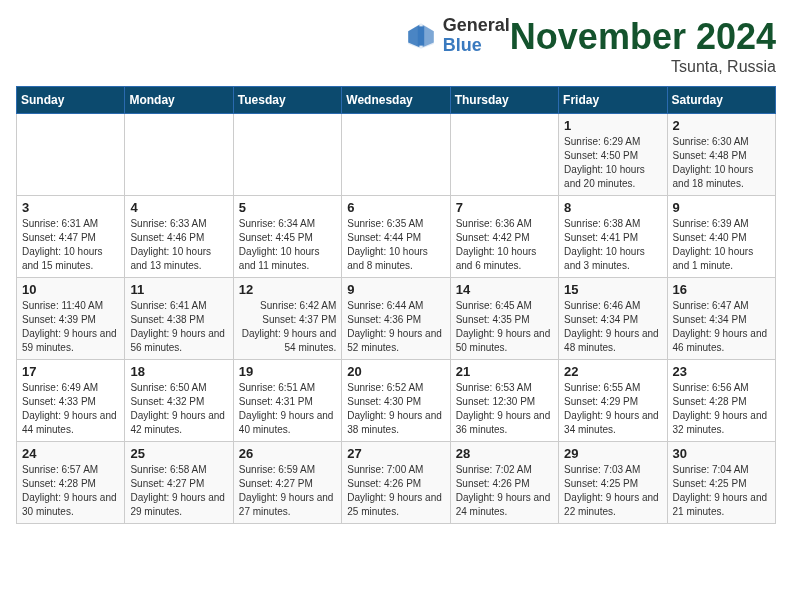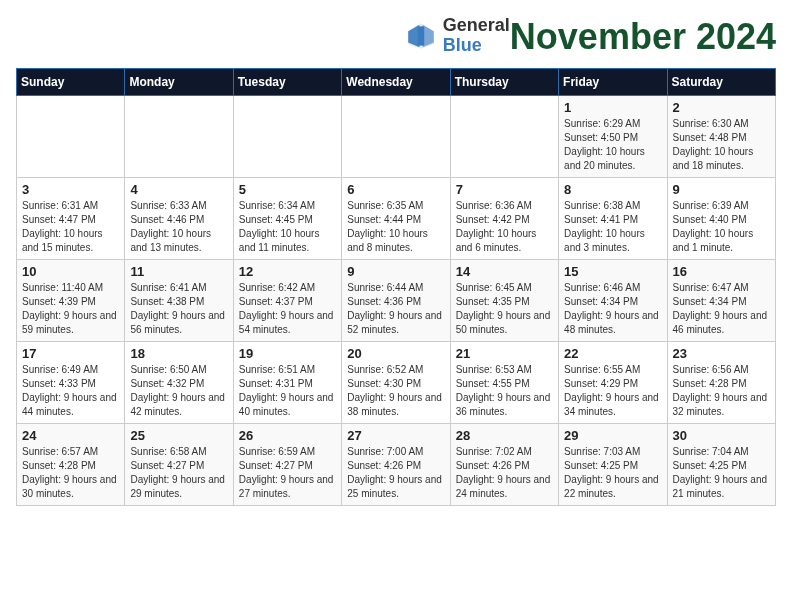--- a/index.html
+++ b/index.html
@@ -51,21 +51,21 @@
     .location {
       font-size: 16px;
       color: #444;
     }
     table {
       width: 100%;
       border-collapse: collapse;
       table-layout: fixed;
     }
     thead tr th {
-      background-color: #0f172a;
+      background-color: #0c4a6e;
       color: white;
       font-size: 12px;
       font-weight: bold;
       padding: 6px 4px;
       text-align: left;
       border: 1px solid #2a6aaf;
     }
     tbody tr td {
       border: 1px solid #ccc;
       vertical-align: top;
@@ -104,20 +104,21 @@
       <polygon points="18,6 4,14 4,28 18,34" fill="#3a7abf" opacity="0.9"></polygon>
       <rect x="16" y="8" width="8" height="24" fill="#3a7abf"></rect>
     </svg>
     <div class="logo-text">
       <span class="logo-general">General</span>
       <span class="logo-blue">Blue</span>
     </div>
   </div>
   <div class="title-block">
     <div class="month-title">November 2024</div>
+    <div class="location">Tsunta, Russia</div>
   </div>
 </div>
 
 <table>
   <thead>
     <tr>
     <th>Sunday</th>
         <th>Monday</th>
         <th>Tuesday</th>
         <th>Wednesday</th>
@@ -198,21 +199,21 @@
 Daylight: 9 hours and 59 minutes.</div>
         </td>
         <td>
           <span class="day-num">11</span>
           <div class="day-info" style="white-space: pre-line;">Sunrise: 6:41 AM
 Sunset: 4:38 PM
 Daylight: 9 hours and 56 minutes.</div>
         </td>
         <td>
           <span class="day-num">12</span>
-          <div class="day-info" style="white-space: pre-line;">Sunrise: 6:42 AM
+          <div class="day-info" style="white-space: pre-line; text-align: right;">Sunrise: 6:42 AM
 Sunset: 4:37 PM
 Daylight: 9 hours and 54 minutes.</div>
         </td>
         <td>
           <span class="day-num">9</span>
           <div class="day-info" style="white-space: pre-line;">Sunrise: 6:44 AM
 Sunset: 4:36 PM
 Daylight: 9 hours and 52 minutes.</div>
         </td>
         <td>
@@ -255,21 +256,21 @@
         </td>
         <td>
           <span class="day-num">20</span>
           <div class="day-info" style="white-space: pre-line;">Sunrise: 6:52 AM
 Sunset: 4:30 PM
 Daylight: 9 hours and 38 minutes.</div>
         </td>
         <td>
           <span class="day-num">21</span>
           <div class="day-info" style="white-space: pre-line;">Sunrise: 6:53 AM
-Sunset: 4:55 PM
+Sunset: 12:30 PM
 Daylight: 9 hours and 36 minutes.</div>
         </td>
         <td>
           <span class="day-num">22</span>
           <div class="day-info" style="white-space: pre-line;">Sunrise: 6:55 AM
 Sunset: 4:29 PM
 Daylight: 9 hours and 34 minutes.</div>
         </td>
         <td>
           <span class="day-num">23</span>

